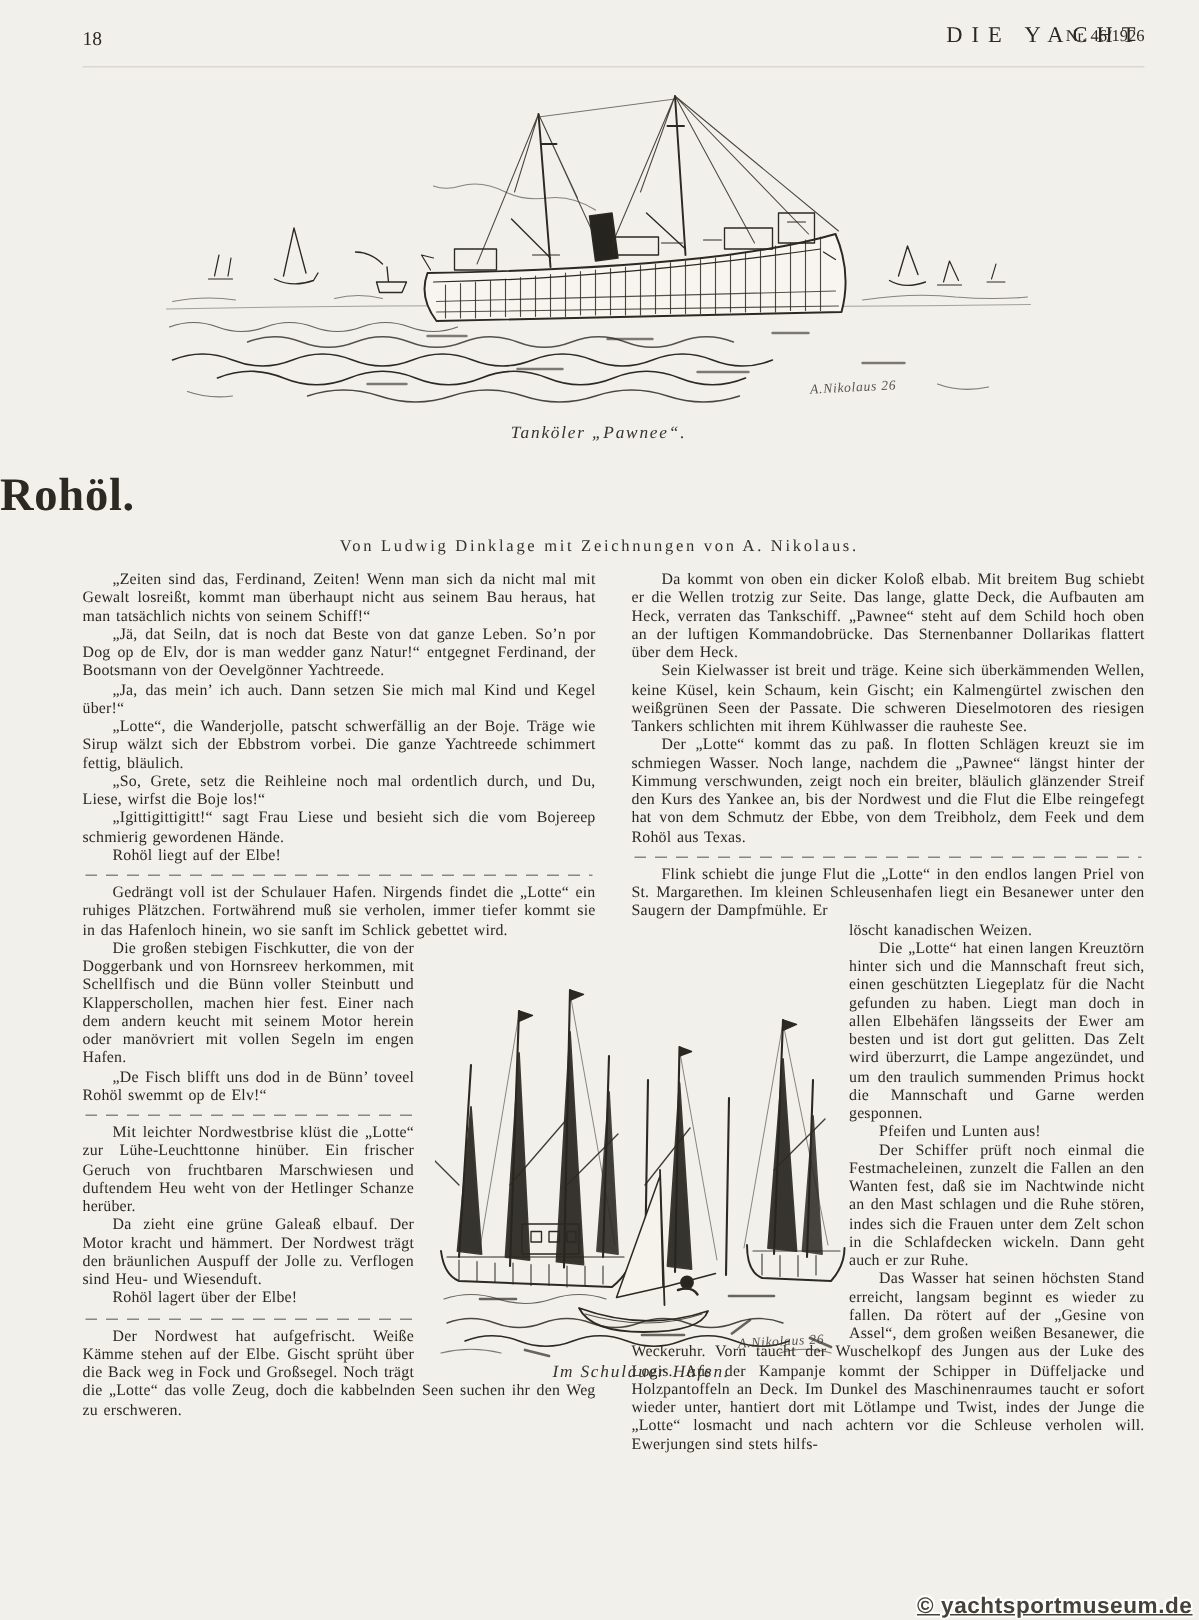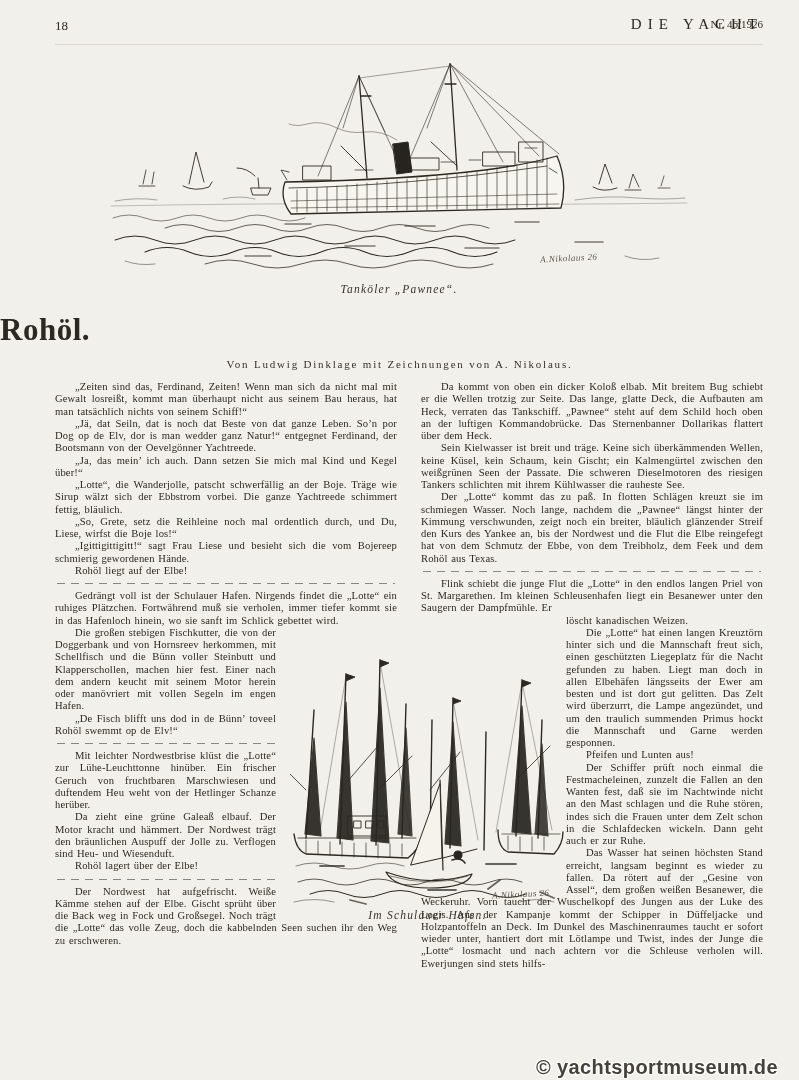--- a/index.html
+++ b/index.html
@@ -37,24 +37,24 @@
   .col{width:342px;font-size:10.6px;line-height:12.25px;text-align:justify;
     letter-spacing:.12px;word-spacing:1px;}
   .col p{margin:0;text-indent:20px;}
   .col p.cont{text-indent:0;}
   .divider{height:1px;margin:6px 2px;overflow:hidden;
     background:repeating-linear-gradient(90deg,#8a877d 0 8px,transparent 8px 14px);}
   .spacer-r{float:right;width:114px;height:285px;margin-left:7px;}
   .spacer-l{float:left;width:138px;height:272px;margin-right:7px;}
 
   
-  .watermark{position:absolute;right:21px;bottom:1px;
-    font-family:"Liberation Sans",sans-serif;font-weight:bold;font-size:20px;
+  .watermark{position:absolute;right:4px;bottom:1px;
+    font-family:"Liberation Sans",sans-serif;font-weight:bold;font-size:15px;
     color:#45423a;letter-spacing:.4px;
-    text-shadow:-1px -1px 0 #ffffff,1px -1px 0 #ffffff,-1px 1px 0 #ffffff,1px 1px 0 #ffffff,0 0 3px #ffffff;}
+    text-shadow:-1px -1px 0 #ffffff,1px -1px 0 #ffffff,-1px 1px 0 #ffffff,1px 1px 0 #ffffff,0 0 3px #ffffff;text-decoration:underline;}
 </style>
 </head>
 <body>
 
 <div class="page-header">
   <span class="page-num">18</span>
   <span class="journal-title">DIE YACHT</span>
   <span class="issue-num">Nr. 46/1926</span>
 </div>
 <div class="header-rule"></div>

